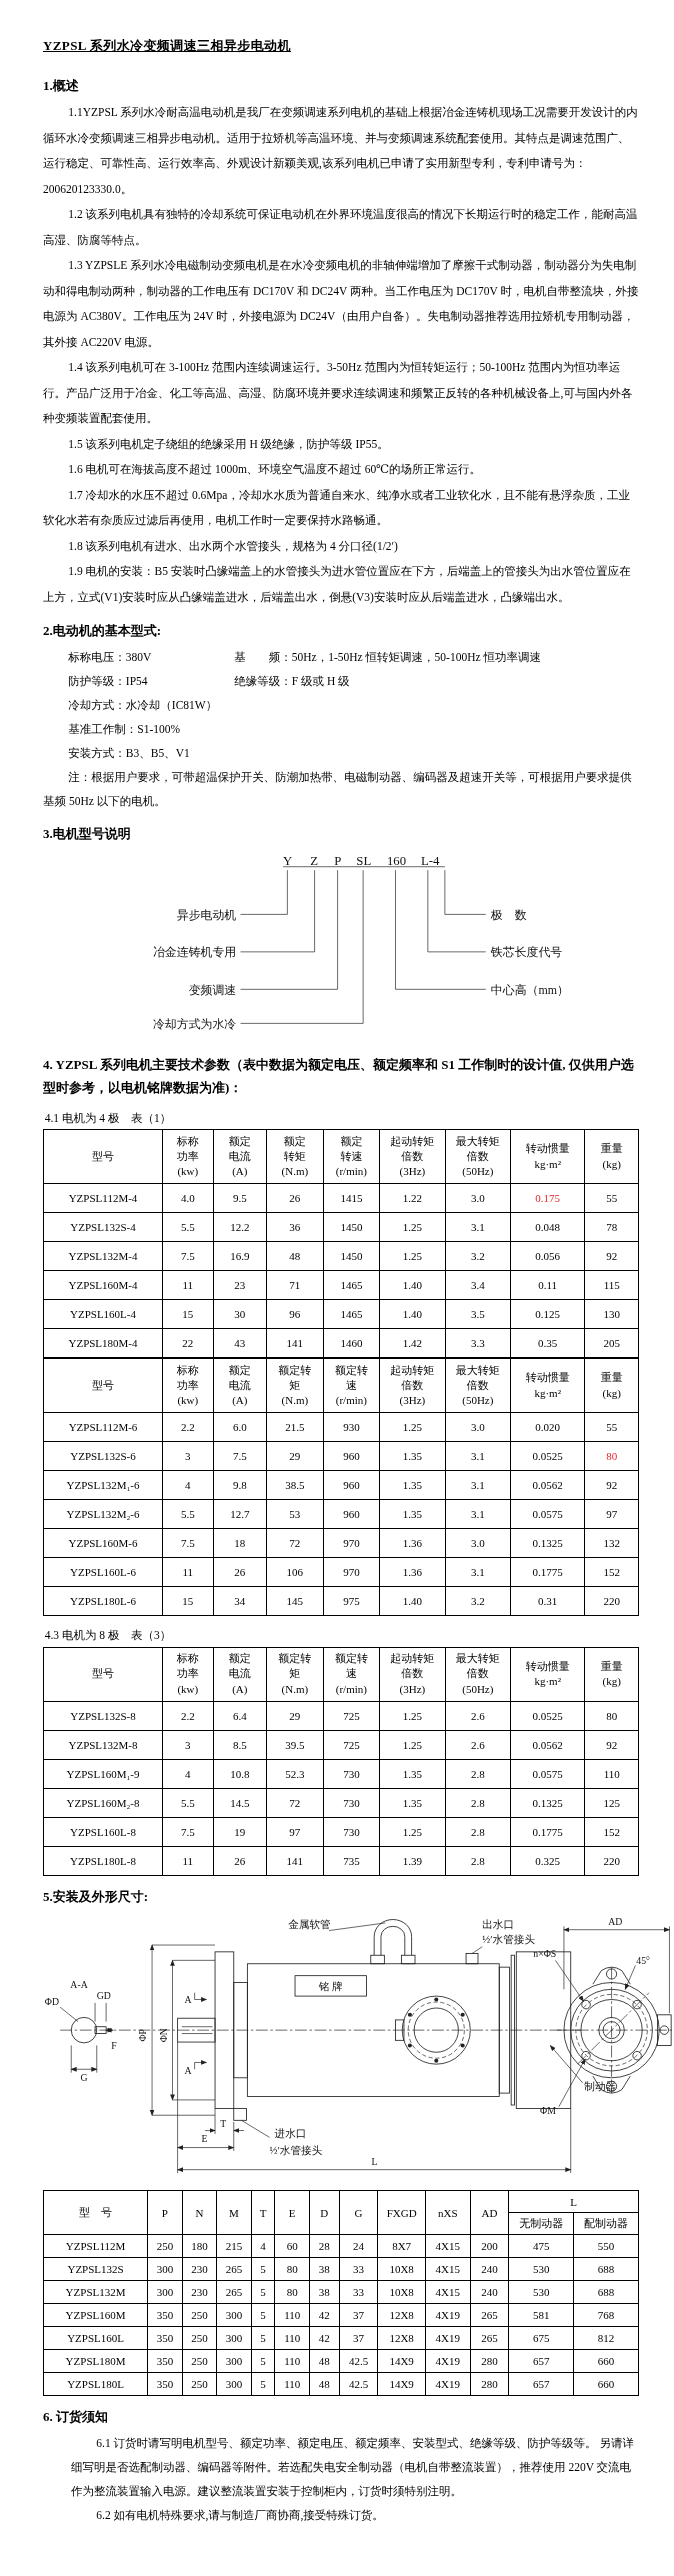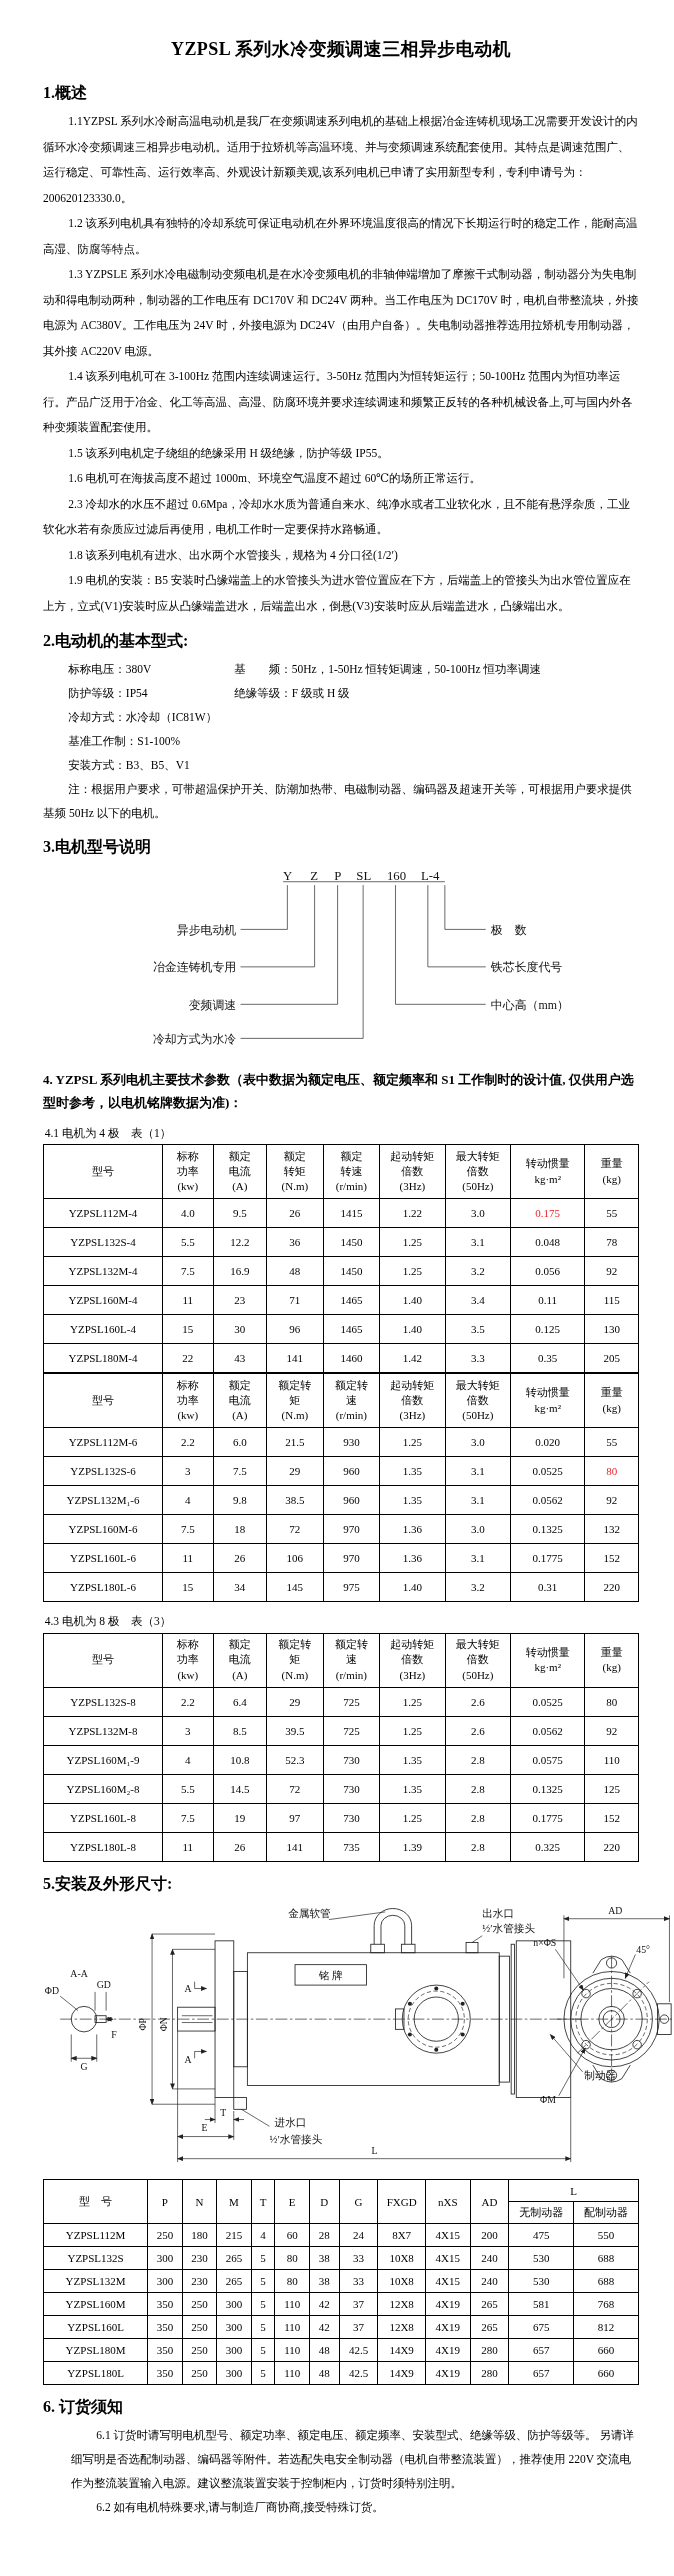--- a/index.html
+++ b/index.html
@@ -1,20 +1,20 @@
 <!DOCTYPE html>
 <html style="font-size:13.6px"><head>
 <meta charset="utf-8">
 <style>
   html,body{margin:0;padding:0;background:#fff;}
   body{width:675px;min-height:2576px;color:#000;
        font-family:"Liberation Serif","DejaVu Serif",serif;font-size:11.5px;}
   .page{padding:37px 36px 17px 43px;}
-  .doc-title{text-align:center;font-size:18px;font-weight:bold;margin:0 0 22px 0;letter-spacing:0.4px;}
-  .sec-heading{font-size:16px;font-weight:bold;margin:12px 0 5.1px 0;}
+  .doc-title{font-size:13px;font-weight:bold;margin:0 0 22px 0;letter-spacing:0.4px;text-decoration:underline;}
+  .sec-heading{font-size:13px;font-weight:bold;margin:12px 0 5.1px 0;}
   .para{margin:0;text-indent:2.2em;line-height:25.5px;}
   .paras-tight .para{line-height:24px;margin-left:28px;}
   .form-line{padding-left:2.2em;line-height:24px;}
   .form-left{display:inline-block;min-width:166px;}
   .spec-intro{font-weight:bold;font-size:13px;line-height:23px;margin:13.6px 0 3.4px 0;}
   .tbl-caption{font-size:11.5px;margin:12px 0 3.4px 1.7px;}
   table{border-collapse:collapse;width:100%;table-layout:fixed;border:1.7px solid #000;}
   th,td{border:0.9px solid #000;text-align:center;font-weight:normal;padding:0 0.9px;}
   table.spec th{height:53px;font-size:11px;line-height:1.4;}
   table.spec td{height:28px;font-size:11px;}
@@ -40,21 +40,21 @@
   <h1 class="doc-title">YZPSL 系列水冷变频调速三相异步电动机</h1>
 
   <h2 class="sec-heading">1.概述</h2>
   <div>
       <p class="para">1.1YZPSL 系列水冷耐高温电动机是我厂在变频调速系列电机的基础上根据冶金连铸机现场工况需要开发设计的内循环水冷变频调速三相异步电动机。适用于拉矫机等高温环境、并与变频调速系统配套使用。其特点是调速范围广、运行稳定、可靠性高、运行效率高、外观设计新颖美观,该系列电机已申请了实用新型专利，专利申请号为：200620123330.0。</p>
       <p class="para">1.2 该系列电机具有独特的冷却系统可保证电动机在外界环境温度很高的情况下长期运行时的稳定工作，能耐高温高湿、防腐等特点。</p>
       <p class="para">1.3 YZPSLE 系列水冷电磁制动变频电机是在水冷变频电机的非轴伸端增加了摩擦干式制动器，制动器分为失电制动和得电制动两种，制动器的工作电压有 DC170V 和 DC24V 两种。当工作电压为 DC170V 时，电机自带整流块，外接电源为 AC380V。工作电压为 24V 时，外接电源为 DC24V（由用户自备）。失电制动器推荐选用拉矫机专用制动器，其外接 AC220V 电源。</p>
       <p class="para">1.4 该系列电机可在 3-100Hz 范围内连续调速运行。3-50Hz 范围内为恒转矩运行；50-100Hz 范围内为恒功率运行。产品广泛用于冶金、化工等高温、高湿、防腐环境并要求连续调速和频繁正反转的各种机械设备上,可与国内外各种变频装置配套使用。</p>
       <p class="para">1.5 该系列电机定子绕组的绝缘采用 H 级绝缘，防护等级 IP55。</p>
       <p class="para">1.6 电机可在海拔高度不超过 1000m、环境空气温度不超过 60℃的场所正常运行。</p>
-      <p class="para">2.3 冷却水的水压不超过 0.6Mpa，冷却水水质为普通自来水、纯净水或者工业软化水，且不能有悬浮杂质，工业软化水若有杂质应过滤后再使用，电机工作时一定要保持水路畅通。</p>
+      <p class="para">1.7 冷却水的水压不超过 0.6Mpa，冷却水水质为普通自来水、纯净水或者工业软化水，且不能有悬浮杂质，工业软化水若有杂质应过滤后再使用，电机工作时一定要保持水路畅通。</p>
       <p class="para">1.8 该系列电机有进水、出水两个水管接头，规格为 4 分口径(1/2′)</p>
       <p class="para">1.9 电机的安装：B5 安装时凸缘端盖上的水管接头为进水管位置应在下方，后端盖上的管接头为出水管位置应在上方，立式(V1)安装时应从凸缘端盖进水，后端盖出水，倒悬(V3)安装时应从后端盖进水，凸缘端出水。</p>
     </div>
 
   <h2 class="sec-heading">2.电动机的基本型式:</h2>
   <div>
       <div class="form-line"><span class="form-left">标称电压：380V</span><span>基　　频：50Hz，1-50Hz 恒转矩调速，50-100Hz 恒功率调速</span></div>
       <div class="form-line"><span class="form-left">防护等级：IP54</span><span>绝缘等级：F 级或 H 级</span></div>
       <div class="form-line"><span class="form-left">冷却方式：水冷却（IC81W）</span></div>
       <div class="form-line"><span class="form-left">基准工作制：S1-100%</span></div>
@@ -231,20 +231,31 @@
         <tr>
           <td>YZPSL132M₁-6</td>
           <td>4</td>
           <td>9.8</td>
           <td>38.5</td>
           <td>960</td>
           <td>1.35</td>
           <td>3.1</td>
           <td>0.0562</td>
           <td>92</td>
+        </tr>
+        <tr>
+          <td>YZPSL132M₂-6</td>
+          <td>5.5</td>
+          <td>12.7</td>
+          <td>53</td>
+          <td>960</td>
+          <td>1.35</td>
+          <td>3.1</td>
+          <td>0.0575</td>
+          <td>97</td>
         </tr>
         <tr>
           <td>YZPSL160M-6</td>
           <td>7.5</td>
           <td>18</td>
           <td>72</td>
           <td>970</td>
           <td>1.36</td>
           <td>3.0</td>
           <td>0.1325</td>

